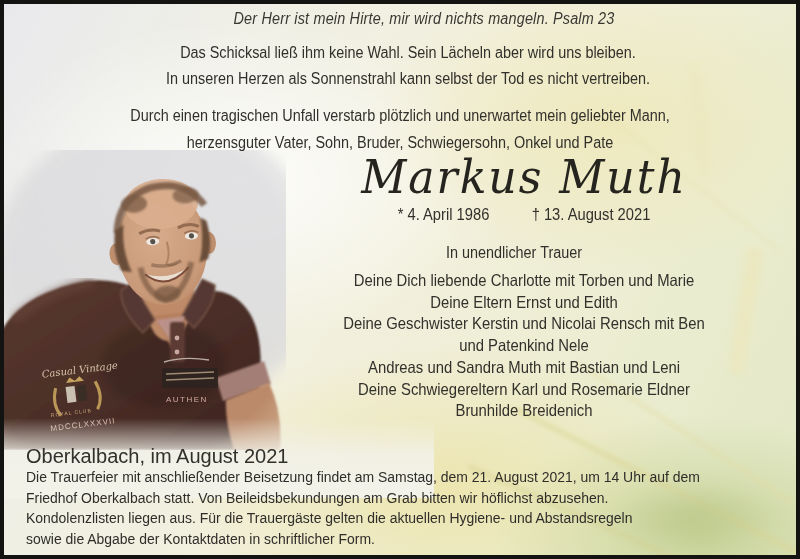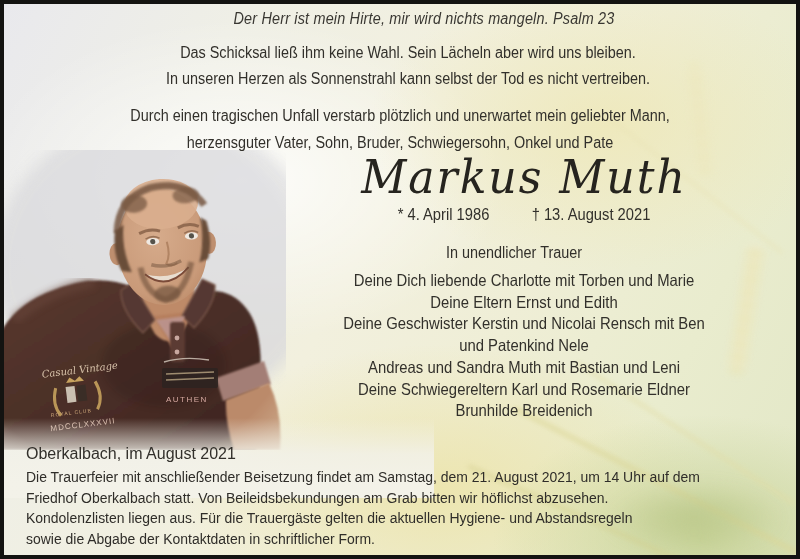--- a/index.html
+++ b/index.html
@@ -43,21 +43,21 @@
   .psalm { top:6px; left:0; width:840px; font-style:italic; font-size:16px; letter-spacing:.2px;
            transform-origin:center; color:#393732; }
   .epigraph { top:36px; left:4px; width:800px; font-size:16px; line-height:26px; transform-origin:center; }
   .intro { top:98px; left:0; width:792px; font-size:16px; line-height:27px; transform-origin:center; }
   .name { top:146px; left:240px; width:560px; font-family:"DejaVu Serif", serif; font-style:italic;
           font-size:46px; letter-spacing:2px; color:#26241f; transform:scaleX(0.96); transform-origin:center; }
   .dates { top:202px; left:240px; width:560px; display:flex; justify-content:center; gap:46px;
            font-size:16px; transform:scaleX(0.92); transform-origin:center; }
   .mourn-head { top:240px; left:230px; width:560px; font-size:16px; transform-origin:center; }
   .mourners { top:266px; left:210px; width:620px; font-size:16.5px; line-height:21.7px; transform-origin:center; }
-  .place { top:441px; left:22px; font-size:16px; transform-origin:left top; }
+  .place { top:441px; left:22px; font-size:20px; transform-origin:left top; }
   .funeral { top:463px; left:22px; width:800px; font-size:15.5px; line-height:20.5px;
              transform:scaleX(0.9); transform-origin:left top; color:#2f2d29; }
 </style>
 </head>
 <body>
 
 <div class="page">
 
   <div class="bg-layer glow-white"></div>
   <div class="bg-layer glow-yellow1"></div>

